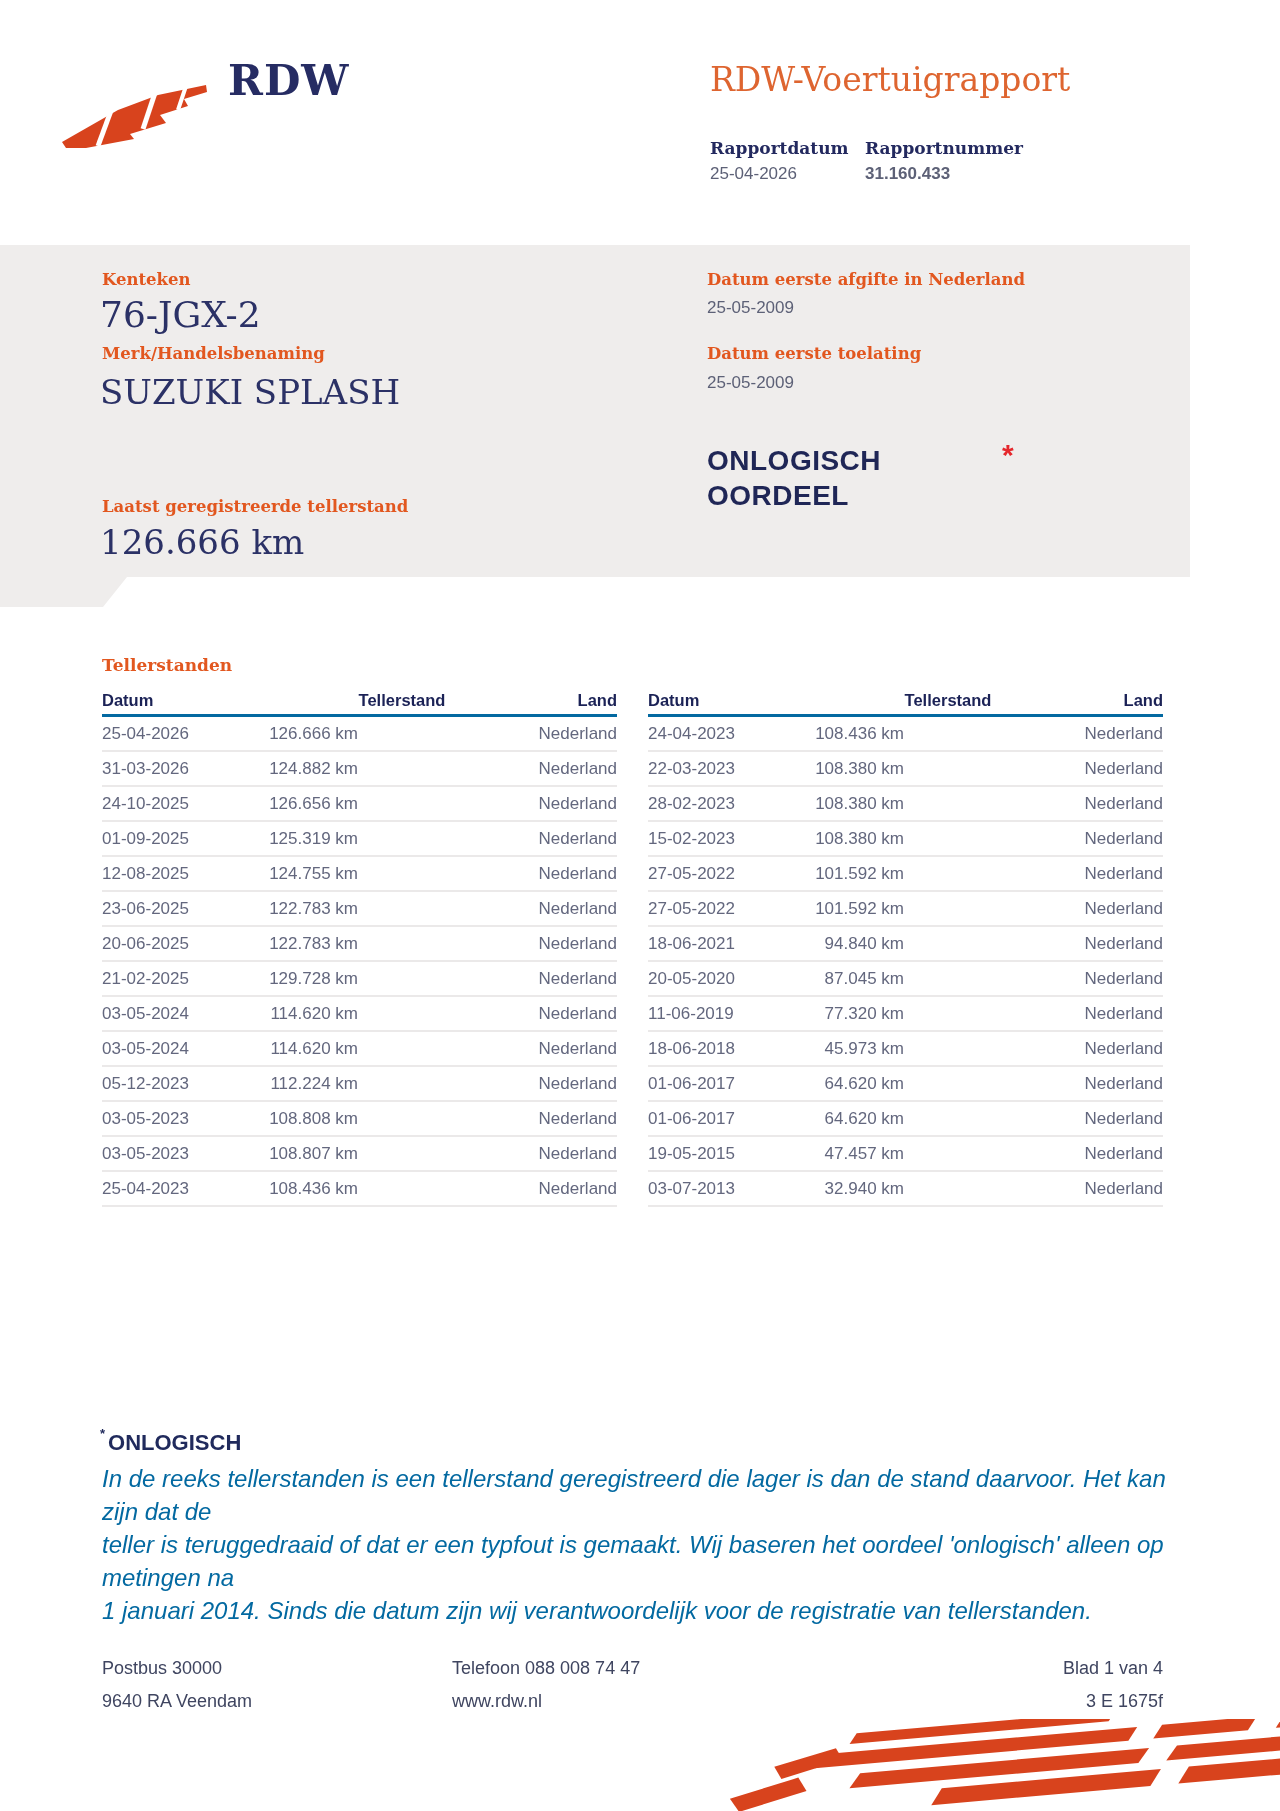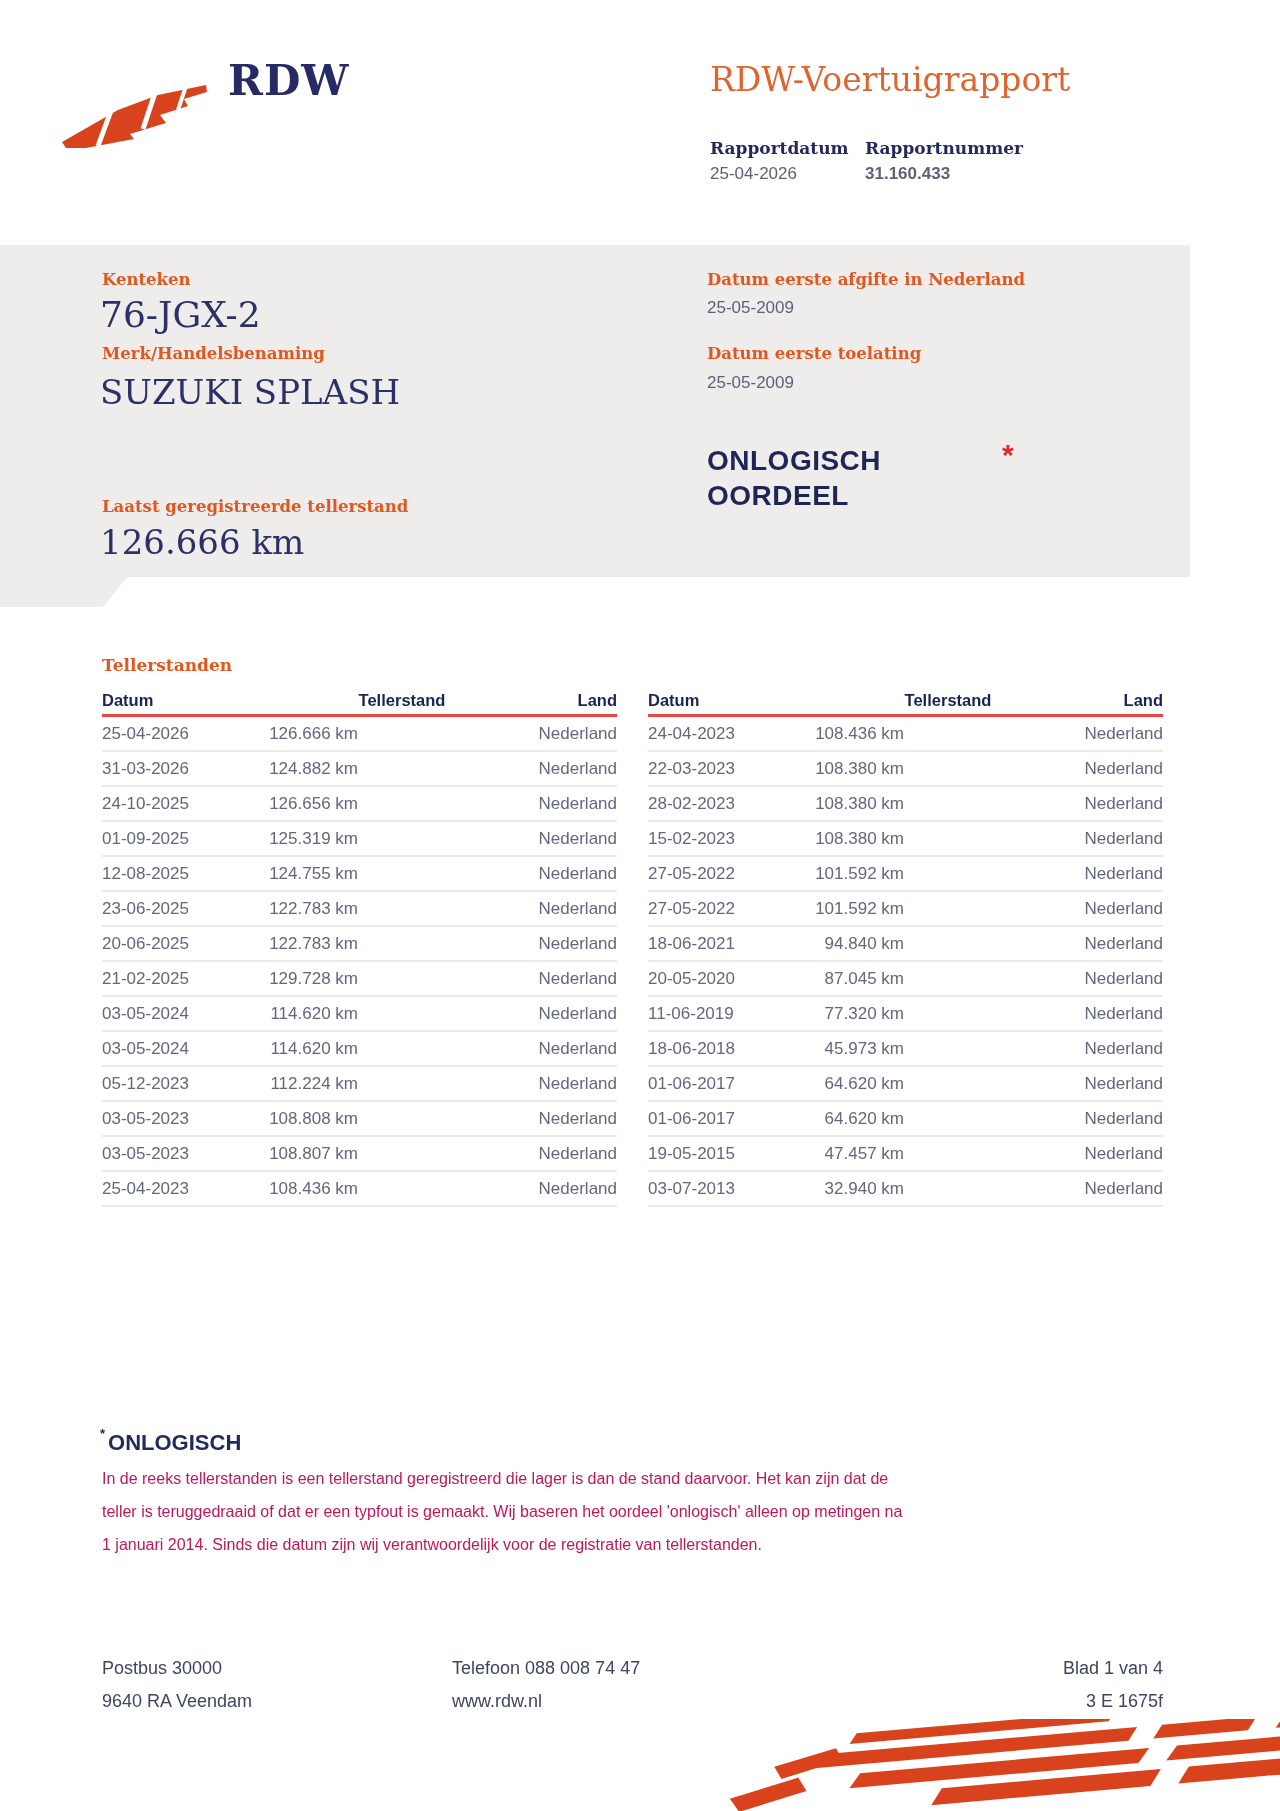--- a/index.html
+++ b/index.html
@@ -48,37 +48,37 @@
   
   .tables-title {
     left:102px; top:655px; font-family:"DejaVu Serif","Liberation Serif",serif;
     font-size:17px; font-weight:700; color:#e2571f;
   }
   .mtable { width:515px; }
   .mtable-left  { left:102px; top:682px; }
   .mtable-right { left:648px; top:682px; }
   .thead {
     display:flex; align-items:flex-end; height:28px; padding-bottom:4px;
-    border-bottom:3px solid #ef4444;
+    border-bottom:3px solid #0369a1;
     font-size:16.5px; font-weight:700; color:#1b2256;
   }
   .h0 { width:145px; } .h1 { flex:1; text-align:center; } .h2 { text-align:right; min-width:60px; }
   .trow {
     display:flex; align-items:center; height:33px;
     border-bottom:2px solid #ebe9e9;
     font-size:17px; color:#63677e;
   }
   .tcell.c0 { width:145px; }
   .tcell.c1 { width:111px; text-align:right; }
   .tcell.c2 { flex:1; text-align:right; }
 
   
   .note-title { left:100px; top:1430px; font-size:22px; font-weight:700; color:#202a5c; }
   .note-title sup { font-size:13px; position:relative; top:-4px; margin-right:3px; }
-  .note-text { left:102px; top:1462px; width:1070px; font-size:16px; line-height:33px; color:#be185d; }
+  .note-text { left:102px; top:1462px; width:1070px; font-size:24px; line-height:33px; color:#0369a1;font-style:italic; }
 
   
   .footer-item { font-size:18px; color:#3f4560; }
   .f-col3 { width:200px; text-align:right; }
 
   .feather-bottom { right:0; bottom:0; width:580px; height:92px; overflow:hidden; }
 </style>
 </head>
 <body>
 

